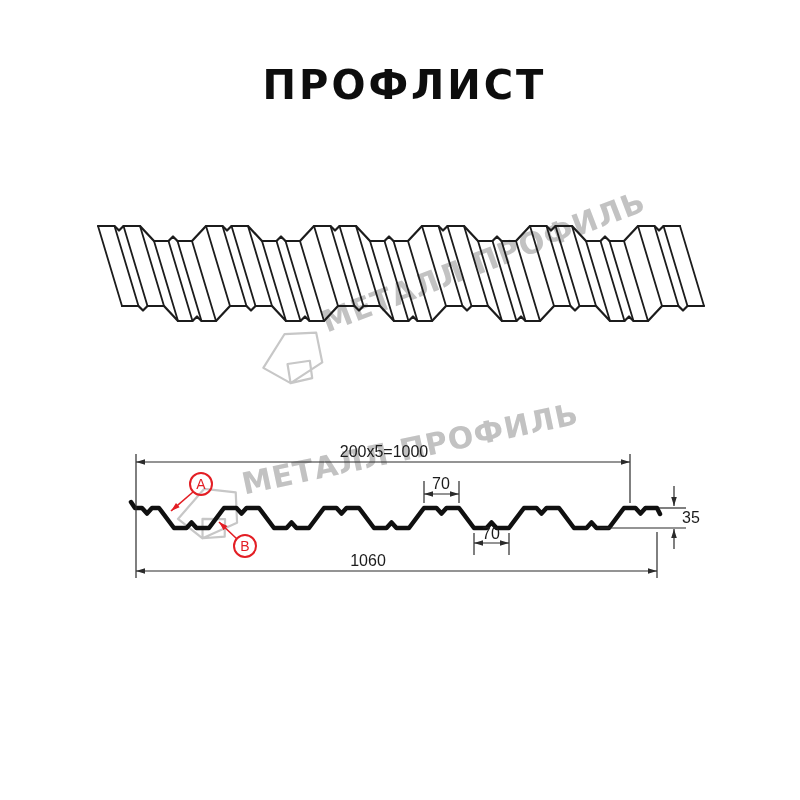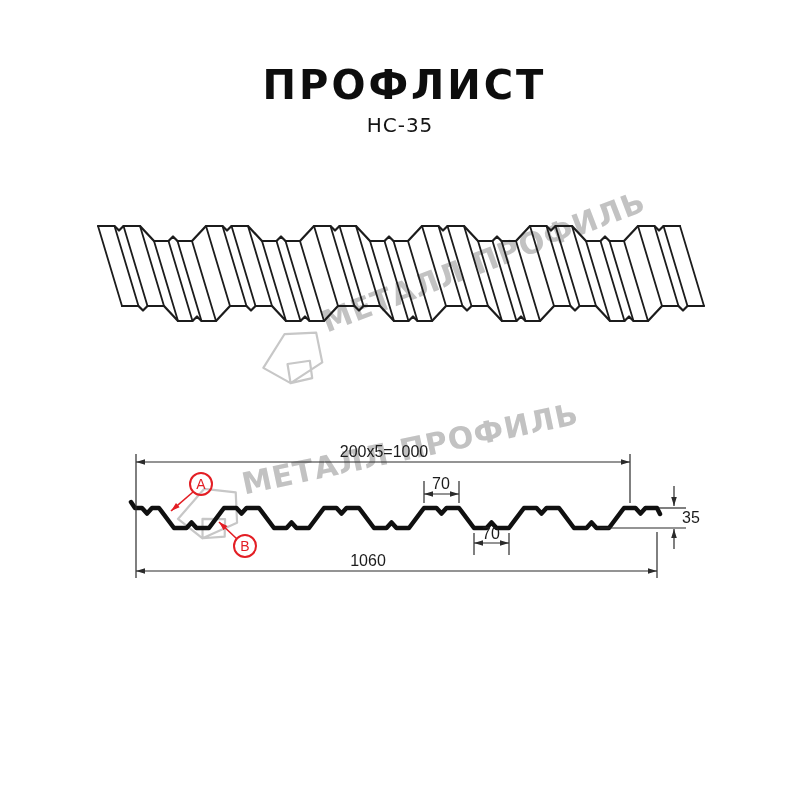--- a/index.html
+++ b/index.html
@@ -17,21 +17,20 @@
            font-size:30px;fill:#c2c2c2;letter-spacing:1px;}
   .dimtext text{font-family:"Liberation Sans","DejaVu Sans",sans-serif;font-size:16px;fill:#1c1c1c;}
   .mk{fill:none;stroke:#e31e24;stroke-width:2;}
   .mktext{font-family:"Liberation Sans","DejaVu Sans",sans-serif;font-size:14px;fill:#e31e24;text-anchor:middle;}
 </style>
 </head>
 <body>
 
 <div class="stage">
   <div class="title">ПРОФЛИСТ</div>
-  <div class="subtitle">НС-35</div>
 
   <svg width="800" height="800" viewBox="0 0 800 800">
 
     <g transform="translate(256,360) rotate(-21)">
       <path class="wm-logo" d="M4,10 L36,-14 L66,-4 L61,26 L24,34 Z M24,34 L28,15 L50,20 L46,37 Z"></path>
       <text class="wm-text" x="76" y="0">МЕТАЛЛ ПРОФИЛЬ</text>
     </g>
     <g transform="translate(172,510) rotate(-12)">
       <path class="wm-logo" d="M4,10 L36,-14 L66,-4 L61,26 L24,34 Z M24,34 L28,15 L50,20 L46,37 Z"></path>
       <text class="wm-text" x="74" y="0">МЕТАЛЛ ПРОФИЛЬ</text>

